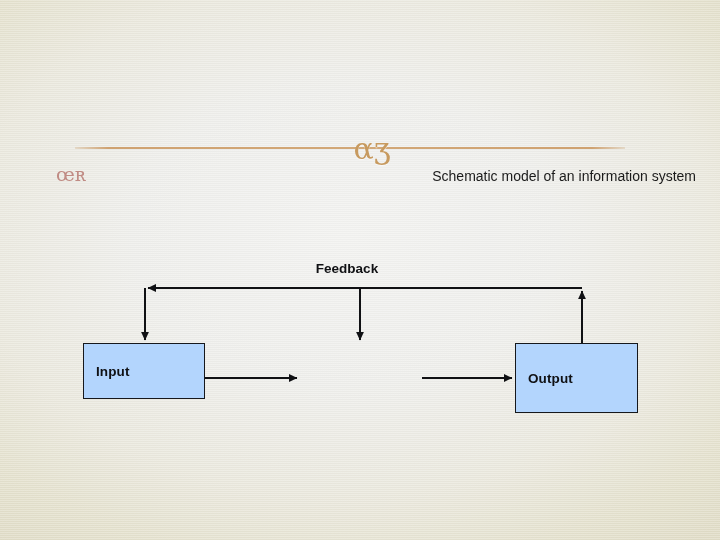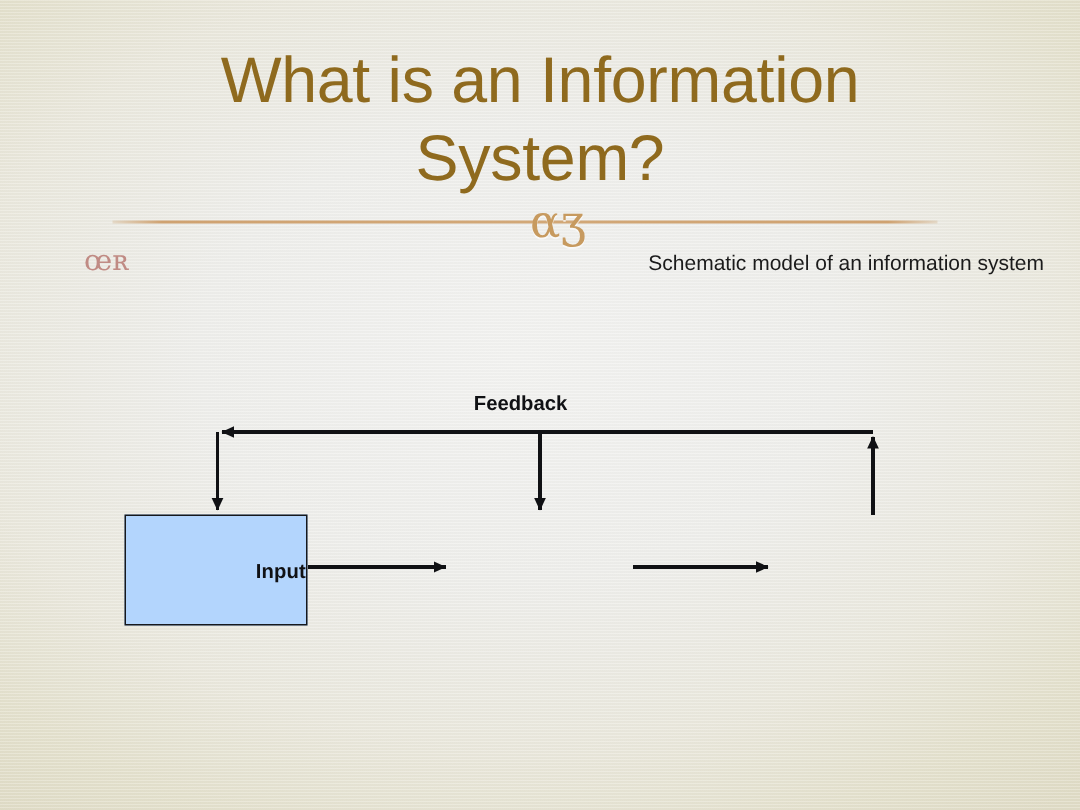--- a/index.html
+++ b/index.html
@@ -129,21 +129,21 @@
     display: flex;
     align-items: center;
   }
   .node-label {
     font-size: 13.5px;
     font-weight: bold;
     color: #101114;
     padding-left: 12px;
     letter-spacing: 0.1px;
   }
-  #box-input     { left: 83px;  top: 343px; width: 122px; height: 74px; justify-content: flex-end; }
+  #box-input     { left: 83px;  top: 343px; width: 122px; height: 56px; }
   #box-processing{ left: 300px; top: 343px; width: 122px; height: 70px; }
   #box-output    { left: 515px; top: 343px; width: 123px; height: 70px; }
 
   #feedback-label {
     position: absolute;
     left: 287px;
     top: 261px;
     width: 120px;
     text-align: center;
     font-size: 13.5px;
@@ -160,22 +160,20 @@
     pointer-events: none;
   }
 </style>
 </head>
 <body>
 
 <div id="slide">
 
   <div id="slide-texture"></div>
 
-  <div id="title">What is an Information
-System?</div>
 
   <div id="divider-wrap">
     <div id="divider-rule"></div>
     <div id="divider-ornament">αʒ</div>
   </div>
 
   <div id="bullet-row">
     <span id="bullet-glyph">œʀ</span>
     <span id="bullet-text">Schematic model of an information system</span>
   </div>
@@ -214,15 +212,18 @@
       </g>
     </svg>
 
     <div id="feedback-label">Feedback</div>
 
     <div id="box-input" class="node-box">
       <span class="node-label">Input</span>
     </div>
 
 
+    <div id="box-output" class="node-box">
+      <span class="node-label">Output</span>
+    </div>
 
   </div>
 </div>
 
 </body></html>

